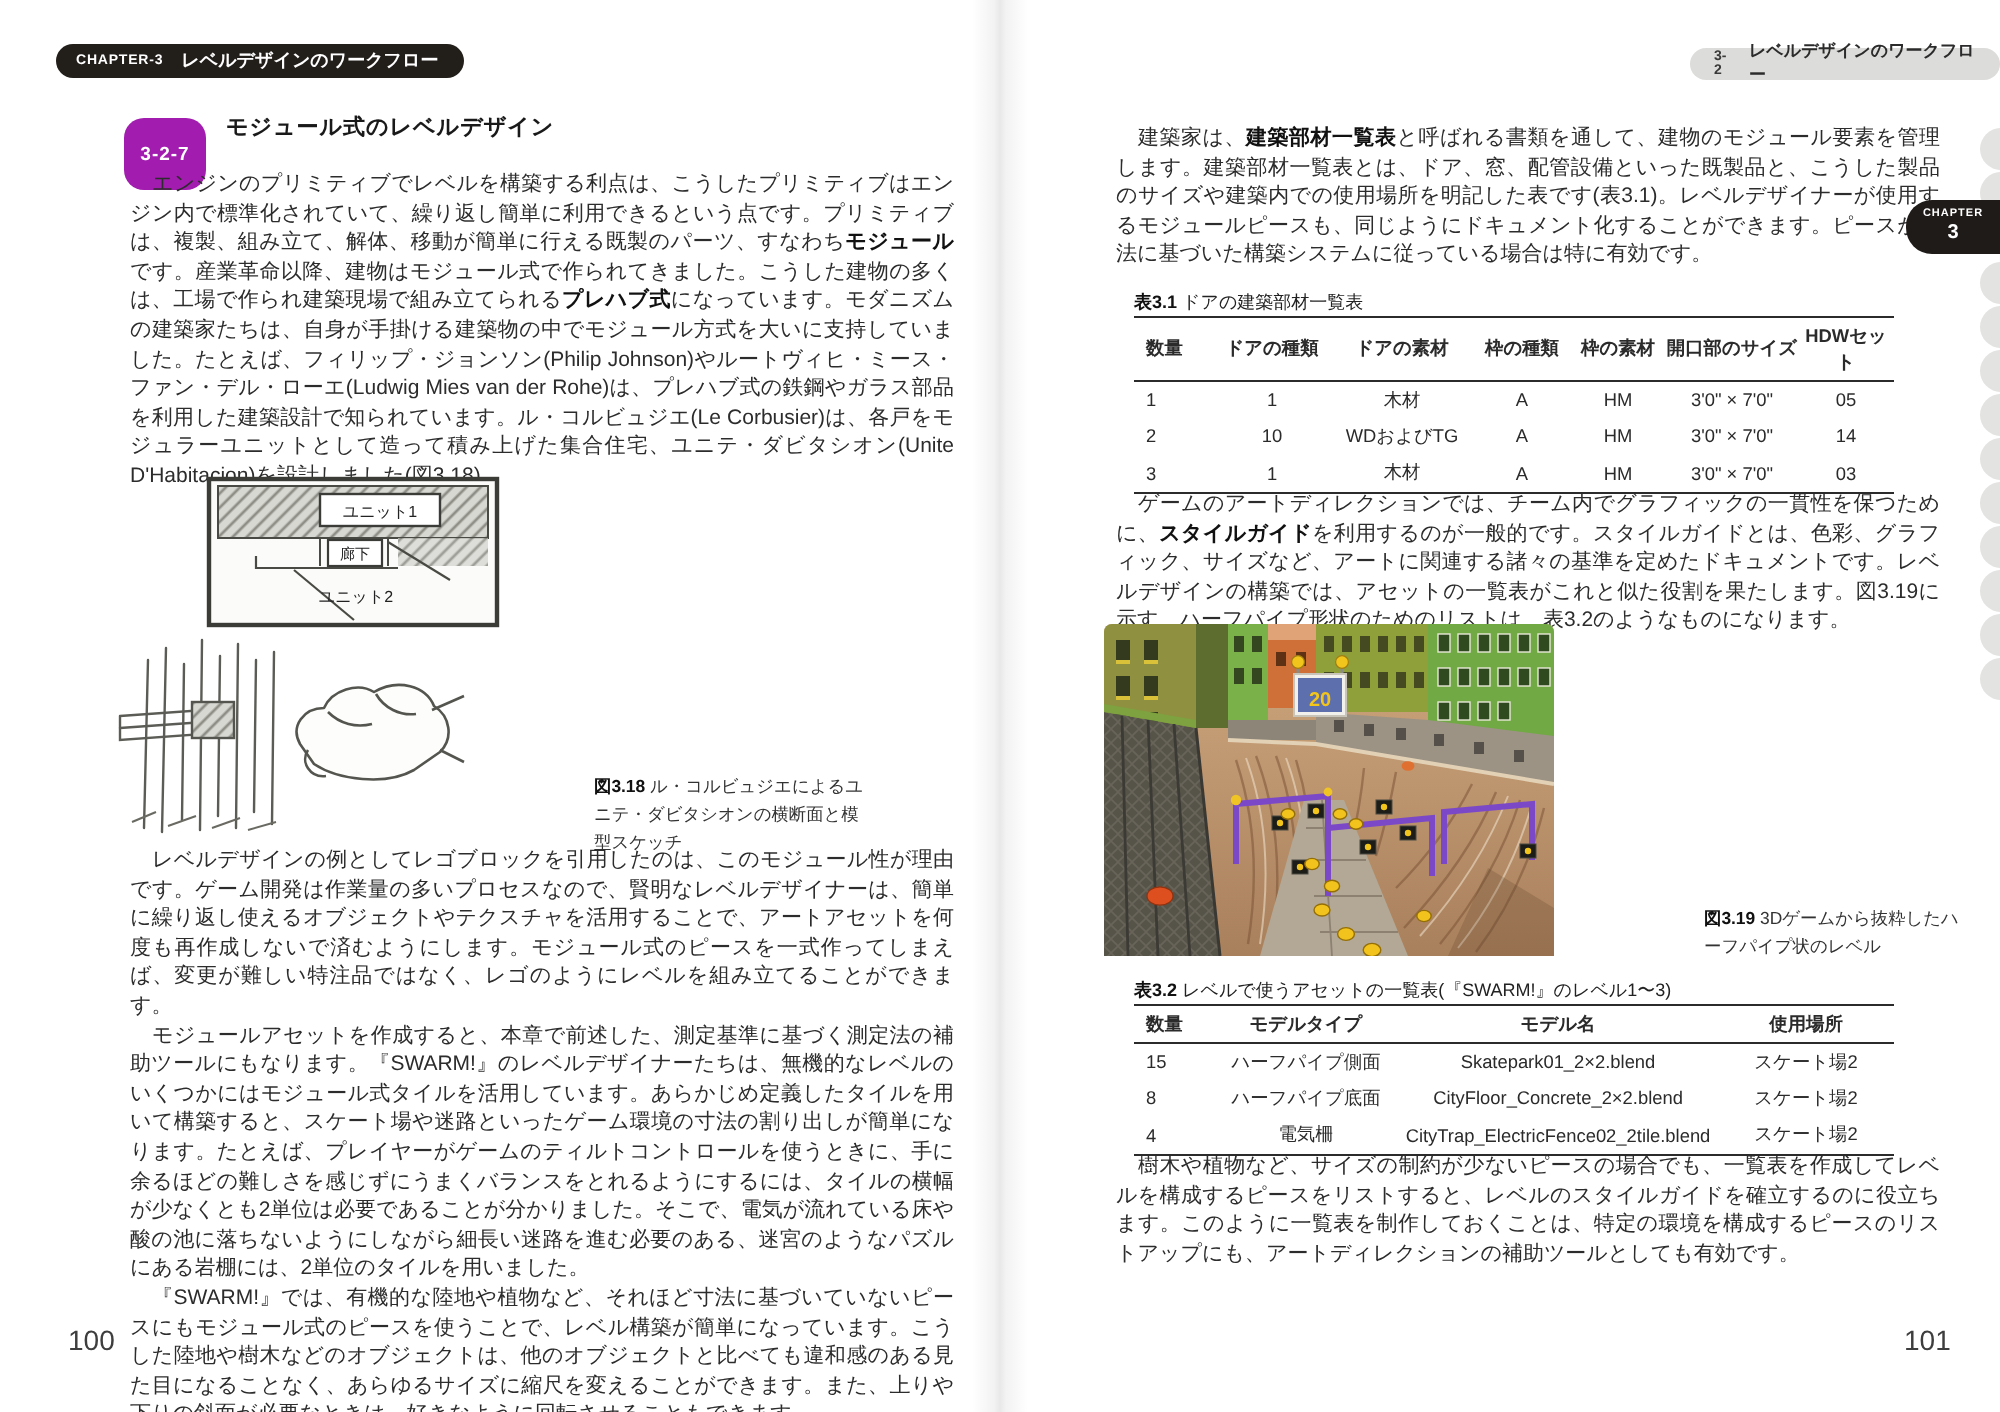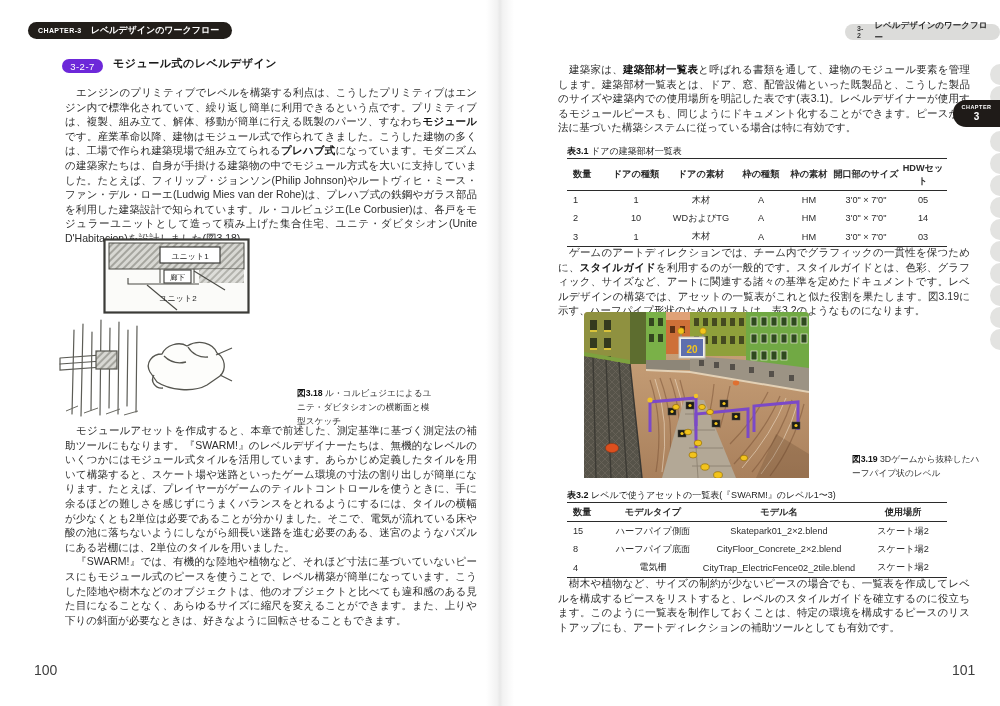--- a/index.html
+++ b/index.html
@@ -17,22 +17,22 @@
   .pill-left .ch { font-size:7px; font-weight:bold; letter-spacing:.4px; }
   .pill-left .ti { font-size:9px; font-weight:bold; }
   .pill-right {
     left:845px; top:24px; height:16px; background:#dcdcda; color:#2b2b2b;
     border-radius:9px; display:flex; align-items:center; gap:8px; padding:0 12px;
   }
   .pill-right .num { font-size:7px; font-weight:bold; color:#3a3a3a; }
   .pill-right .ti  { font-size:8.5px; font-weight:bold; }
   
   .badge {
-    left:62px; top:59px; width:41px; height:14px; background:#6d28d9; color:#fff;
-    border-radius:10px; font-size:9.5px; font-weight:normal; letter-spacing:.5px;
+    left:62px; top:59px; width:41px; height:36px; background:#a21caf; color:#fff;
+    border-radius:10px; font-size:9.5px; font-weight:bold; letter-spacing:.5px;
     display:flex; align-items:center; justify-content:center;
   }
   .sec-title { left:113px; top:56px; font-size:11px; font-weight:bold; color:#191919; letter-spacing:.5px; }
   
   .body { font-size:10.5px; line-height:14.6px; text-align:justify; color:#2c2c2c; }
   .body p { margin:0; text-indent:11px; }
   b { color:#111; }
   
   .caption { font-size:8.7px; line-height:14px; color:#333;margin-left:32px; }
   .tbl-label { font-size:9px; color:#222; }
@@ -132,20 +132,21 @@
           <line x1="26" y1="95" x2="40" y2="90"></line>
         <line x1="48" y1="96" x2="62" y2="91"></line>
           <line x1="66" y1="97" x2="80" y2="93"></line>
       </g>
     </svg>
   </div>
 
   <div class="abs caption" style="left:265px; top:386px; width:138px;"><b>図3.18</b><span> ル・コルビュジエによるユニテ・ダビタシオンの横断面と模型スケッチ</span></div>
 
   <div class="abs body" style="left:65px; top:423px; width:412px;">
+    <p>レベルデザインの例としてレゴブロックを引用したのは、このモジュール性が理由です。ゲーム開発は作業量の多いプロセスなので、賢明なレベルデザイナーは、簡単に繰り返し使えるオブジェクトやテクスチャを活用することで、アートアセットを何度も再作成しないで済むようにします。モジュール式のピースを一式作ってしまえば、変更が難しい特注品ではなく、レゴのようにレベルを組み立てることができます。</p>
     <p>モジュールアセットを作成すると、本章で前述した、測定基準に基づく測定法の補助ツールにもなります。『SWARM!』のレベルデザイナーたちは、無機的なレベルのいくつかにはモジュール式タイルを活用しています。あらかじめ定義したタイルを用いて構築すると、スケート場や迷路といったゲーム環境の寸法の割り出しが簡単になります。たとえば、プレイヤーがゲームのティルトコントロールを使うときに、手に余るほどの難しさを感じずにうまくバランスをとれるようにするには、タイルの横幅が少なくとも2単位は必要であることが分かりました。そこで、電気が流れている床や酸の池に落ちないようにしながら細長い迷路を進む必要のある、迷宮のようなパズルにある岩棚には、2単位のタイルを用いました。</p>
     <p>『SWARM!』では、有機的な陸地や植物など、それほど寸法に基づいていないピースにもモジュール式のピースを使うことで、レベル構築が簡単になっています。こうした陸地や樹木などのオブジェクトは、他のオブジェクトと比べても違和感のある見た目になることなく、あらゆるサイズに縮尺を変えることができます。また、上りや下りの斜面が必要なときは、好きなように回転させることもできます。</p>
   </div>
 
   <div class="abs pageno" style="left:34px; top:662px;">100</div>
 
   <div class="abs pill-right">
     <span class="num">3-2</span>
     <span class="ti">レベルデザインのワークフロー</span>
   </div>
@@ -191,21 +192,21 @@
       <div class="c">HM</div>
       <div class="c">3'0" × 7'0"</div>
       <div class="c">03</div>
     </div>
   </div>
 
   <div class="abs body" style="left:558px; top:245px; width:412px;">
     <p><span>ゲームのアートディレクションでは、チーム内でグラフィックの一貫性を保つために、</span><b>スタイルガイド</b><span>を利用するのが一般的です。スタイルガイドとは、色彩、グラフィック、サイズなど、アートに関連する諸々の基準を定めたドキュメントです。レベルデザインの構築では、アセットの一覧表がこれと似た役割を果たします。図3.19に示す、ハーフパイプ形状のためのリストは、表3.2のようなものになります。</span></p>
   </div>
 
-  <div class="abs figimg" style="left:584px; top:312px;text-decoration:underline;">
+  <div class="abs figimg" style="left:552px; top:312px;text-decoration:underline;">
     <svg width="225" height="166" viewBox="0 0 225 166">
       <defs>
         <linearGradient id="bowlG" x1="0" y1="0" x2="0" y2="1">
           <stop offset="0" stop-color="#cfa87f"></stop>
             <stop offset="1" stop-color="#a9805c"></stop>
         </linearGradient>
         <pattern id="fence" width="7" height="7" patternUnits="userSpaceOnUse">
           <path d="M0,0 L7,7 M7,0 L0,7" stroke="#6e6a5e" stroke-width=".8"></path>
         </pattern>
       </defs>

